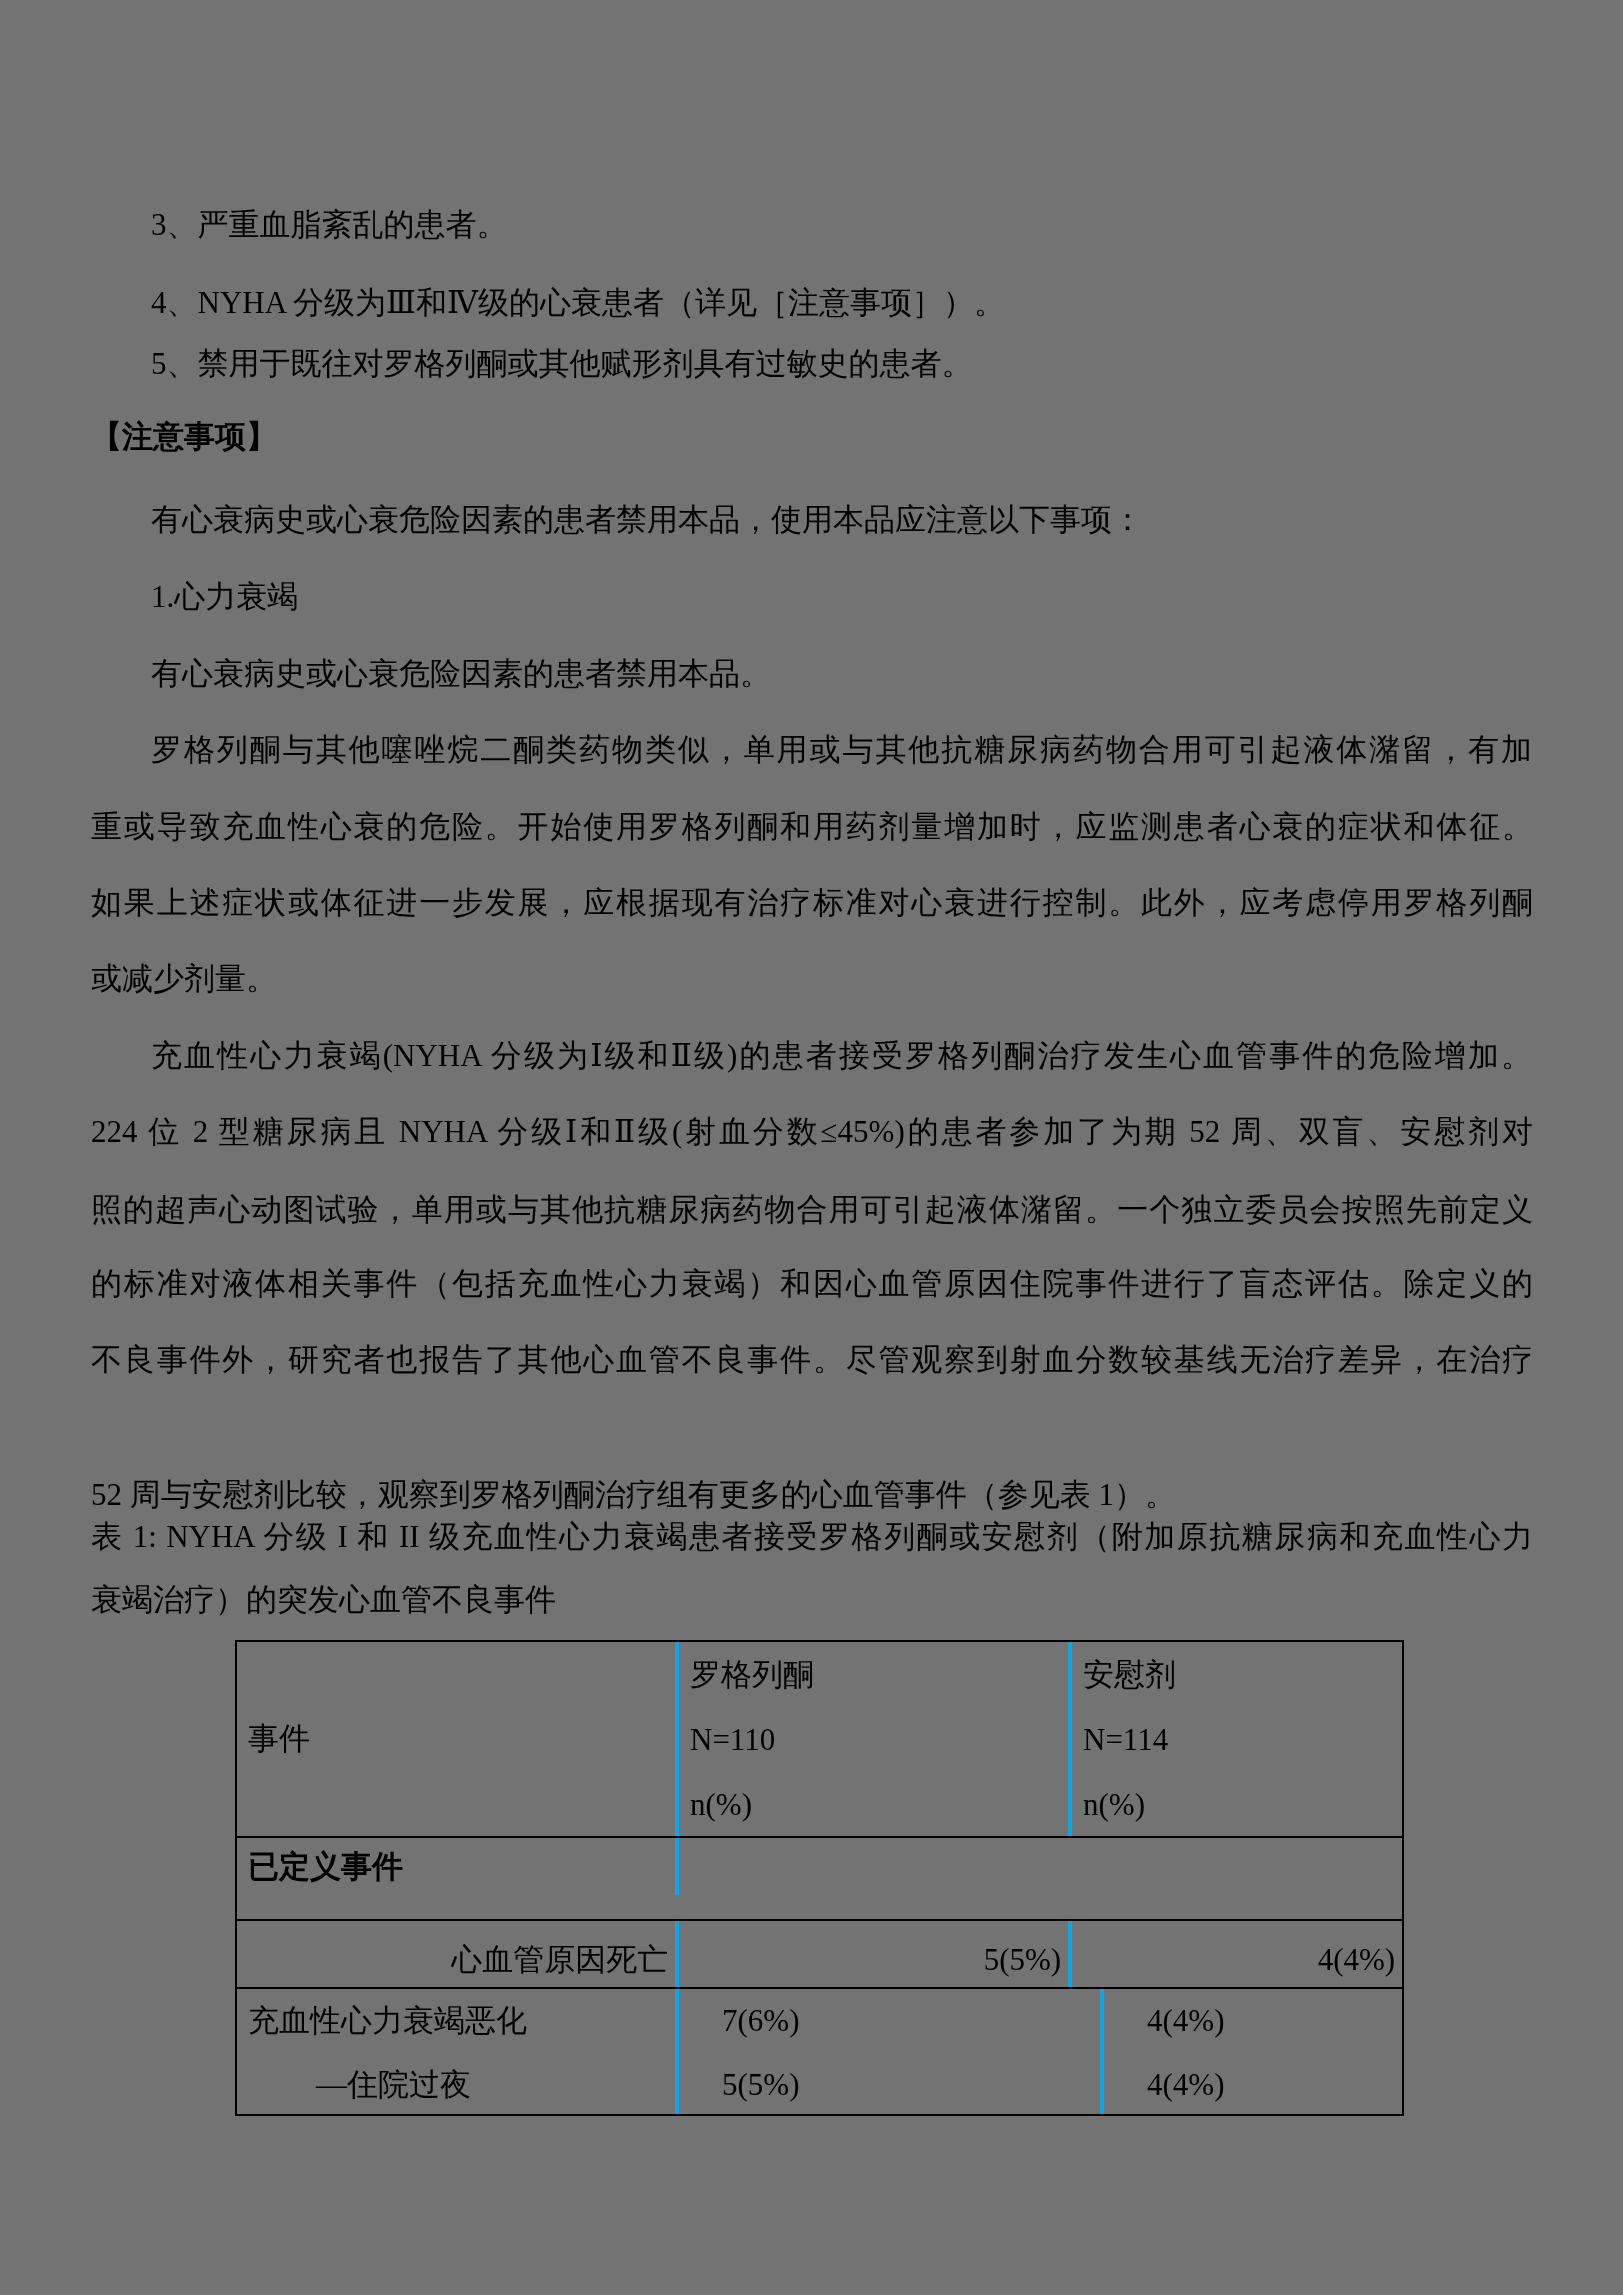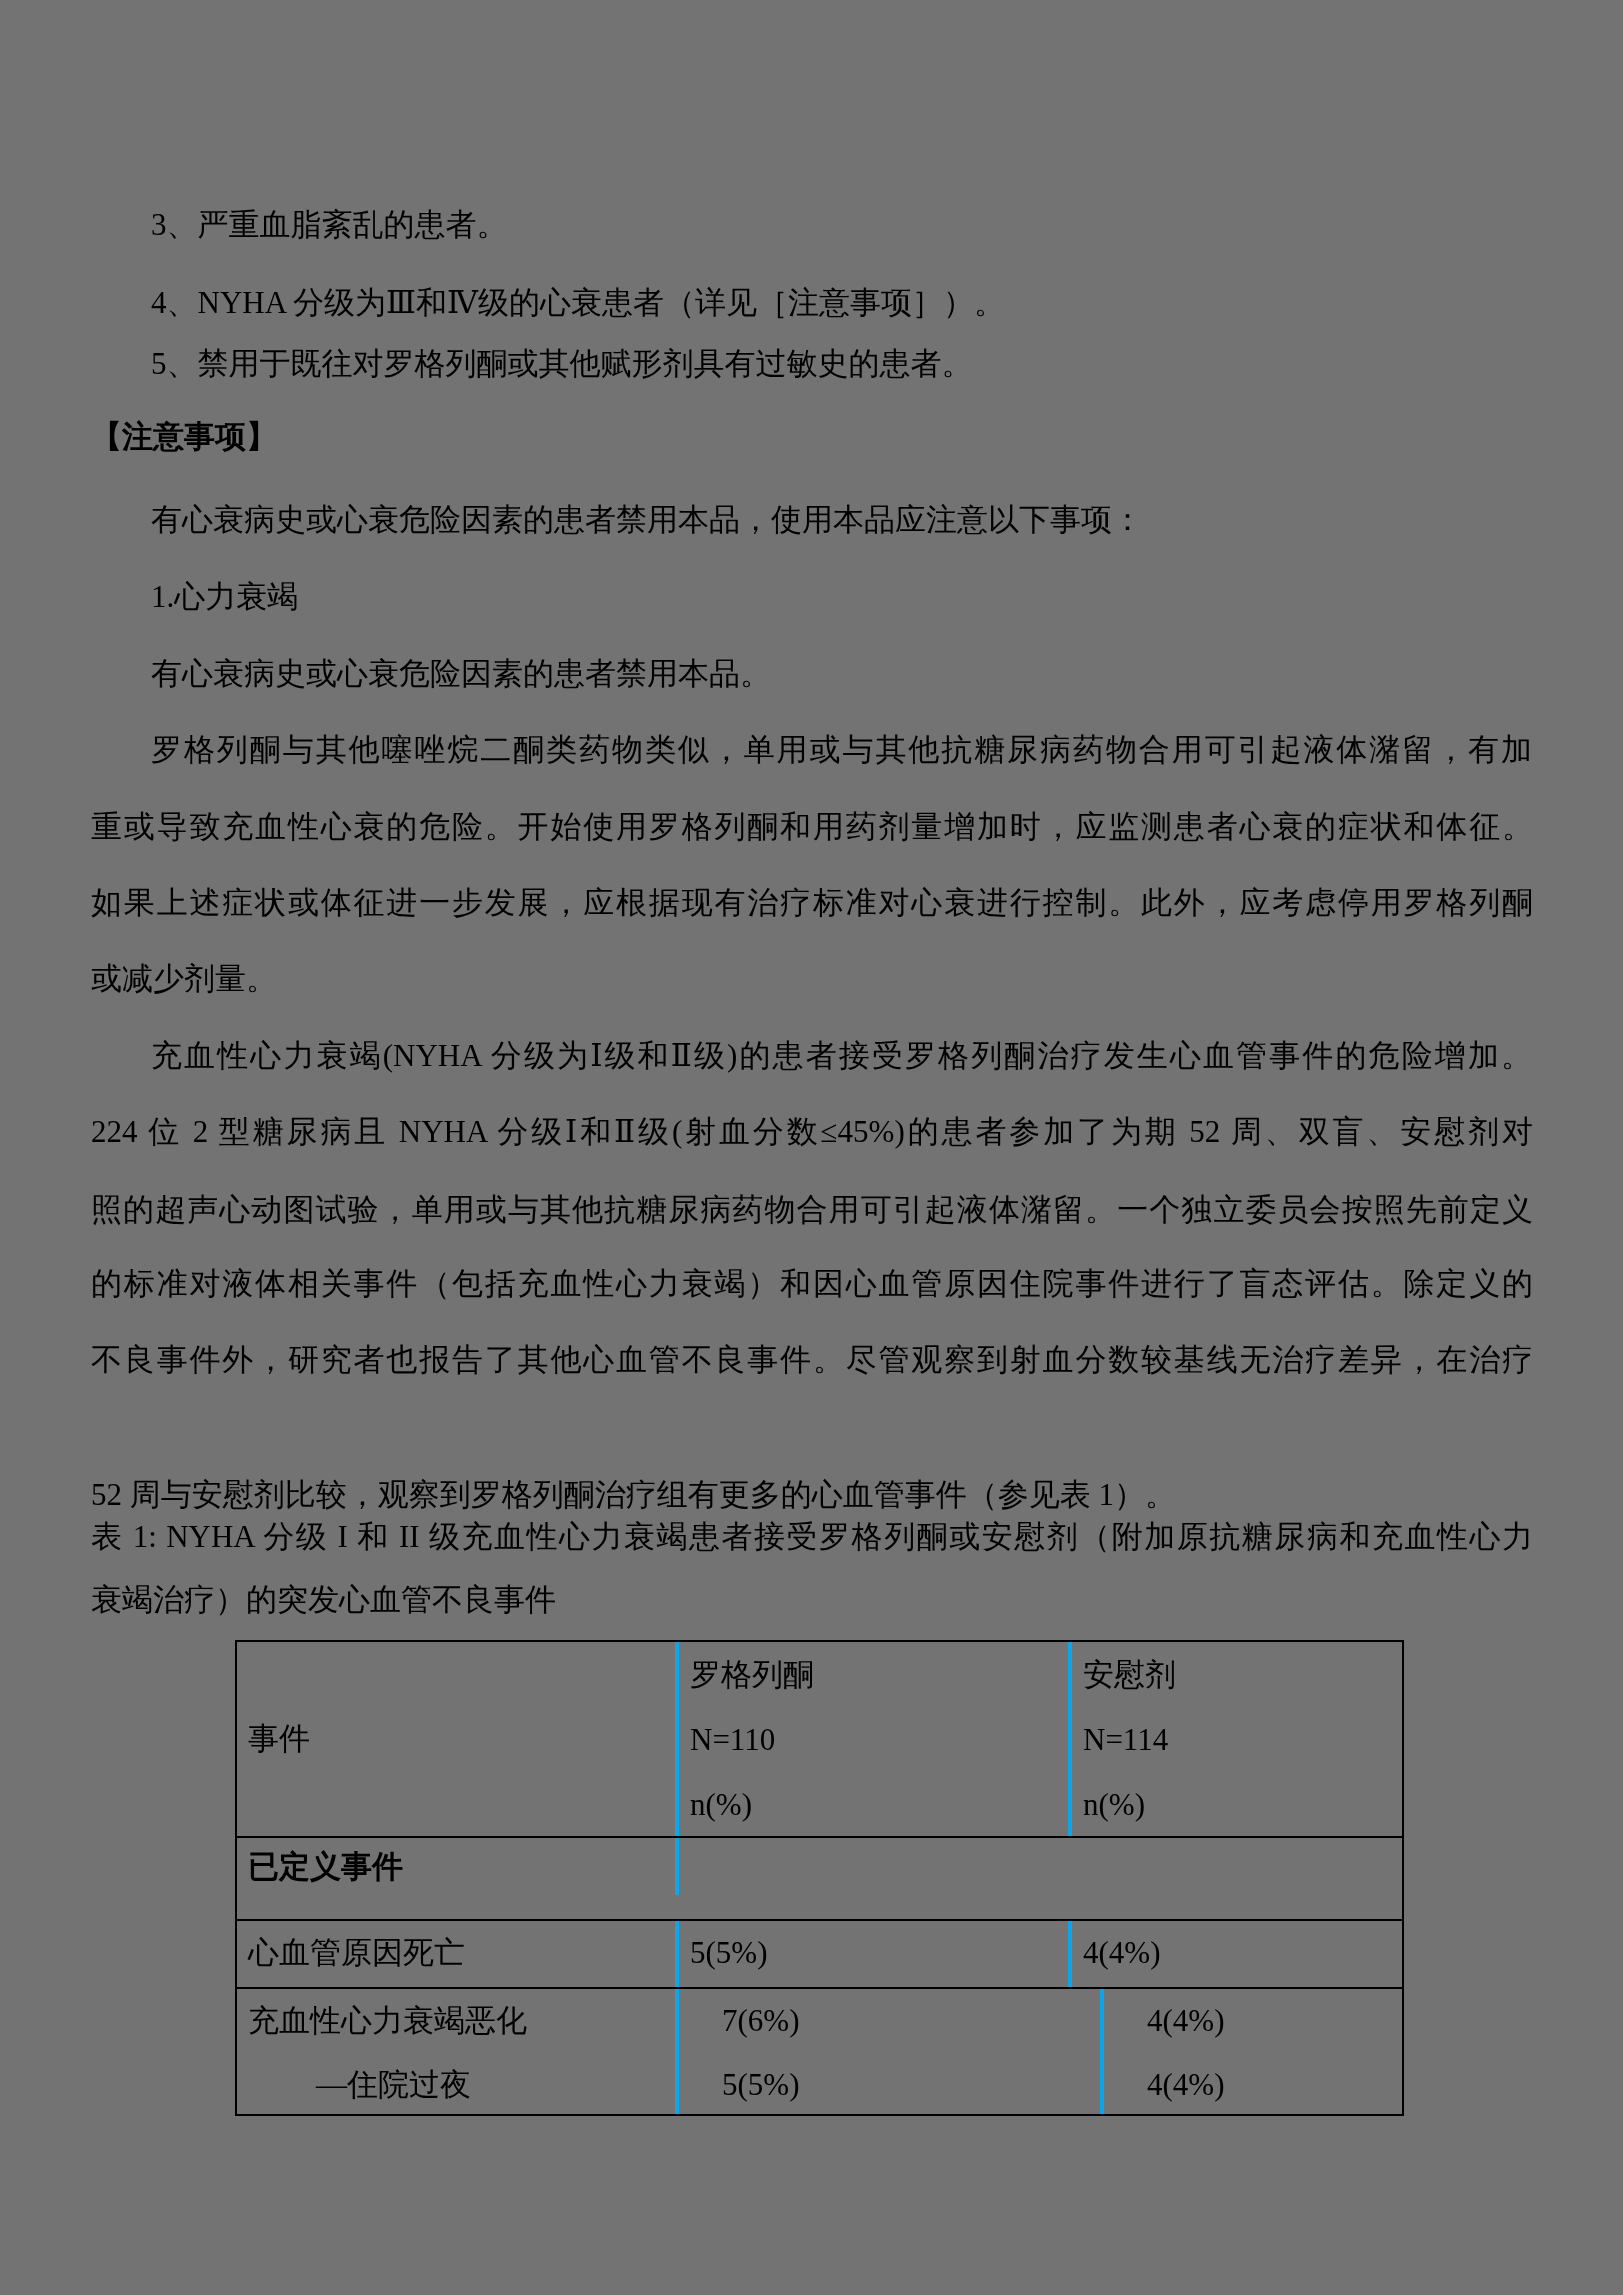--- a/index.html
+++ b/index.html
@@ -40,21 +40,21 @@
     border-right: 4px solid #0ea5e9;
     padding: 0 6.8px 0 11px;
     overflow: hidden;
   }
   .tbl-cell:last-child { border-right: none; }
   .tbl-cell.vcenter { display: flex; align-items: center; }
   .hdr-line, .cell-line { line-height: 65px; }
   .cell-line.indent { padding-left: 68px; }
   .row-defined .cell-line { line-height: 57px; }
   .row-defined .tbl-cell:first-child { font-weight: bold; }
-  .row-cvdeath .cell-line { line-height: 31px; padding-top: 16px; }
+  .row-cvdeath .cell-line { line-height: 31px; padding-top: 23px; text-align: right; }
   .row-chf .cell-line { line-height: 64px; }
 </style>
 </head>
 <body>
 
 <div class="page">
   <div id="text-layer">
       <div class="tline" style="left: 151px; top: 207px;">3、严重血脂紊乱的患者。</div>
       <div class="tline" style="left: 151px; top: 285px;">4、NYHA 分级为Ⅲ和Ⅳ级的心衰患者（详见［注意事项］）。</div>
       <div class="tline" style="left: 151px; top: 346px;">5、禁用于既往对罗格列酮或其他赋形剂具有过敏史的患者。</div>

